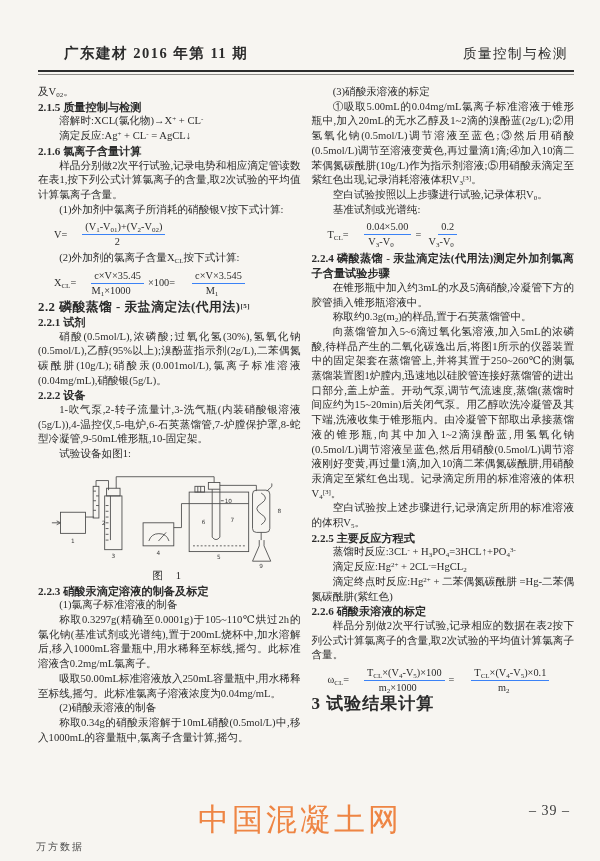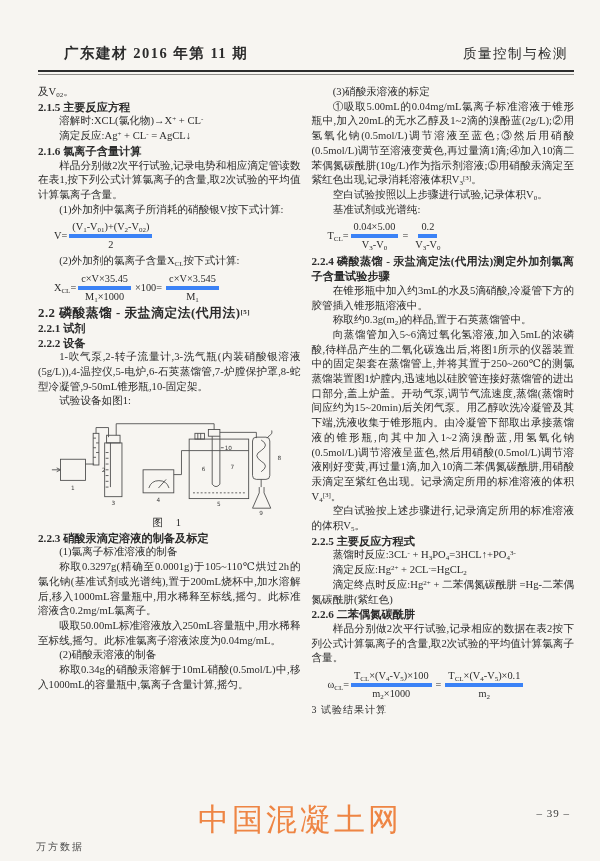--- a/index.html
+++ b/index.html
@@ -9,54 +9,54 @@
   .header{display:flex;justify-content:space-between;align-items:baseline;padding:0 6px 7px 26px;}
   .j-title{font-size:14.5px;font-weight:bold;letter-spacing:1.5px;}
   .s-title{font-size:13.5px;font-weight:normal;letter-spacing:1.5px;}
   .rule{height:2px;border-top:2.5px solid #2d2d2d;border-bottom:1px solid #8f8d89;margin-bottom:10px;}
   .columns{display:flex;gap:11px;height:702px;overflow:hidden;}
   .col{flex:1;font-size:10.6px;line-height:14.7px;text-align:justify;}
   .col p{margin:0;}
   .indent{text-indent:2em;}
   .h{font-weight:bold;margin:1.5px 0;font-size:11.2px;}
   .h-big{font-weight:bold;margin:2.5px 0;font-size:12.8px;letter-spacing:0.5px;}
-  .h-xl{font-weight:normal;margin:9px 0 2px;font-size:10px;letter-spacing:1px;}
+  .h-xl{font-weight:bold;margin:9px 0 2px;font-size:17px;letter-spacing:1px;}
   .formula{display:flex;align-items:center;font-size:10.3px;margin:4px 0 4px 16px;line-height:1.12;}
   .frac{display:inline-flex;flex-direction:column;align-items:center;margin:0 2px;text-align:center;}
-  .frac .num{border-bottom:4px solid #3b82f6;padding:0 3px 1px;}
+  .frac .num{border-bottom:1px solid #3b82f6;padding:0 3px 1px;margin-left:13px;}
   .frac .den{padding:1px 3px 0;}
   .formula .mid{margin:0 2px;}
   sub,sup{font-size:7px;line-height:0;}
   sub{vertical-align:-0.35em;} sup{vertical-align:0.5em;}
   .figure{margin:5px auto 0;width:240px;}
   .figure svg{display:block;}
   .figcap{text-align:center;font-size:10.5px;letter-spacing:5px;margin:1px 0 3px;}
   .svgtxt{font-size:6px;fill:#3a3a3a;font-family:"DejaVu Sans",sans-serif;}
   .watermark{position:absolute;left:50%;bottom:20px;transform:translateX(-50%);
              color:#ee8544;font-size:31px;font-weight:normal;letter-spacing:3px;white-space:nowrap;}
-  .pagenum{position:absolute;right:30px;bottom:42px;font-size:11px;color:#3a3a3a;letter-spacing:1px;}
+  .pagenum{position:absolute;right:30px;bottom:42px;font-size:14px;color:#3a3a3a;letter-spacing:1px;}
   .wanfang{position:absolute;left:36px;bottom:7px;font-size:10px;color:#4c4c4c;letter-spacing:2px;}
 </style>
 </head>
 <body>
 
 <div class="page">
   <div class="inner">
 
     <div class="header">
       <span class="j-title">广东建材 2016 年第 11 期</span>
       <span class="s-title">质量控制与检测</span>
     </div>
     <div class="rule"></div>
 
     <div class="columns">
 
       <div class="col">
         <p>及V<sub>02</sub>。</p>
-        <p class="h">2.1.5 主要反应方程</p>
+        <p class="h">2.1.5 质量控制与检测</p>
         <p class="indent">溶解时:XCL(氯化物)→X<sup>+</sup> + CL<sup>-</sup></p>
         <p class="indent">滴定反应:Ag<sup>+</sup> + CL<sup>-</sup> = AgCL↓</p>
         <p class="h">2.1.6 氯离子含量计算</p>
         <p class="indent">样品分别做2次平行试验,记录电势和相应滴定管读数在表1,按下列公式计算氯离子的含量,取2次试验的平均值计算氯离子含量。</p>
         <p class="indent">(1)外加剂中氯离子所消耗的硝酸银V按下式计算:</p>
         <div class="formula">
           <span class="lhs">V=</span>
           <span class="frac">
             <span class="num">(V<sub>1</sub>-V<sub>01</sub>)+(V<sub>2</sub>-V<sub>02</sub>)</span>
             <span class="den">2</span>
@@ -70,20 +70,21 @@
             <span class="den">M<sub>1</sub>×1000</span>
           </span>
           <span class="mid">×100=</span>
           <span class="frac">
             <span class="num">c×V×3.545</span>
             <span class="den">M<sub>1</sub></span>
           </span>
         </div>
         <p class="h-big">2.2 磷酸蒸馏 - 汞盐滴定法(代用法)<sup>[5]</sup></p>
         <p class="h">2.2.1 试剂</p>
+        <p class="indent">硝酸(0.5mol/L),浓磷酸;过氧化氢(30%),氢氧化钠(0.5mol/L),乙醇(95%以上);溴酚蓝指示剂(2g/L),二苯偶氮碳酰肼(10g/L);硝酸汞(0.001mol/L),氯离子标准溶液(0.04mg/mL),硝酸银(5g/L)。</p>
         <p class="h">2.2.2 设备</p>
         <p class="indent">1-吹气泵,2-转子流量计,3-洗气瓶(内装硝酸银溶液(5g/L)),4-温控仪,5-电炉,6-石英蒸馏管,7-炉膛保护罩,8-蛇型冷凝管,9-50mL锥形瓶,10-固定架。</p>
         <p class="indent">试验设备如图1:</p>
 
         <div class="figure">
           <svg viewBox="0 0 250 106" width="240" height="102">
             <g stroke="#4a4a4a" stroke-width="0.9" fill="none">
 
               <path d="M3,58 h8 M8,56 l4,2 l-4,2"></path>
               <rect x="12" y="47" width="26" height="22"></rect>
@@ -166,21 +167,21 @@
         </div>
         <p class="h">2.2.4 磷酸蒸馏 - 汞盐滴定法(代用法)测定外加剂氯离子含量试验步骤</p>
         <p class="indent">在锥形瓶中加入约3mL的水及5滴硝酸,冷凝管下方的胶管插入锥形瓶溶液中。</p>
         <p class="indent">称取约0.3g(m<sub>2</sub>)的样品,置于石英蒸馏管中。</p>
         <p class="indent">向蒸馏管加入5~6滴过氧化氢溶液,加入5mL的浓磷酸,待样品产生的二氧化碳逸出后,将图1所示的仪器装置中的固定架套在蒸馏管上,并将其置于250~260℃的测氯蒸馏装置图1炉膛内,迅速地以硅胶管连接好蒸馏管的进出口部分,盖上炉盖。开动气泵,调节气流速度,蒸馏(蒸馏时间应约为15~20min)后关闭气泵。用乙醇吹洗冷凝管及其下端,洗液收集于锥形瓶内。由冷凝管下部取出承接蒸馏液的锥形瓶,向其中加入1~2滴溴酚蓝,用氢氧化钠(0.5mol/L)调节溶液呈蓝色,然后用硝酸(0.5mol/L)调节溶液刚好变黄,再过量1滴,加入10滴二苯偶氮碳酰肼,用硝酸汞滴定至紫红色出现。记录滴定所用的标准溶液的体积V<sub>4</sub><sup>[3]</sup>。</p>
         <p class="indent">空白试验按上述步骤进行,记录滴定所用的标准溶液的体积V<sub>5</sub>。</p>
         <p class="h">2.2.5 主要反应方程式</p>
         <p class="indent">蒸馏时反应:3CL<sup>-</sup> + H<sub>3</sub>PO<sub>4</sub>=3HCL↑+PO<sub>4</sub><sup>3-</sup></p>
         <p class="indent">滴定反应:Hg<sup>2+</sup> + 2CL<sup>-</sup>=HgCL<sub>2</sub></p>
         <p class="indent">滴定终点时反应:Hg<sup>2+</sup> + 二苯偶氮碳酰肼 =Hg-二苯偶氮碳酰肼(紫红色)</p>
-        <p class="h">2.2.6 二苯偶氮碳酰肼</p>
+        <p class="h">2.2.6 硝酸汞溶液的标定</p>
         <p class="indent">样品分别做2次平行试验,记录相应的数据在表2按下列公式计算氯离子的含量,取2次试验的平均值计算氯离子含量。</p>
         <div class="formula">
           <span class="lhs">ω<sub>CL</sub>=</span>
           <span class="frac">
             <span class="num">T<sub>CL</sub>×(V<sub>4</sub>-V<sub>5</sub>)×100</span>
             <span class="den">m<sub>2</sub>×1000</span>
           </span>
           <span class="mid">=</span>
           <span class="frac">
             <span class="num">T<sub>CL</sub>×(V<sub>4</sub>-V<sub>5</sub>)×0.1</span>

